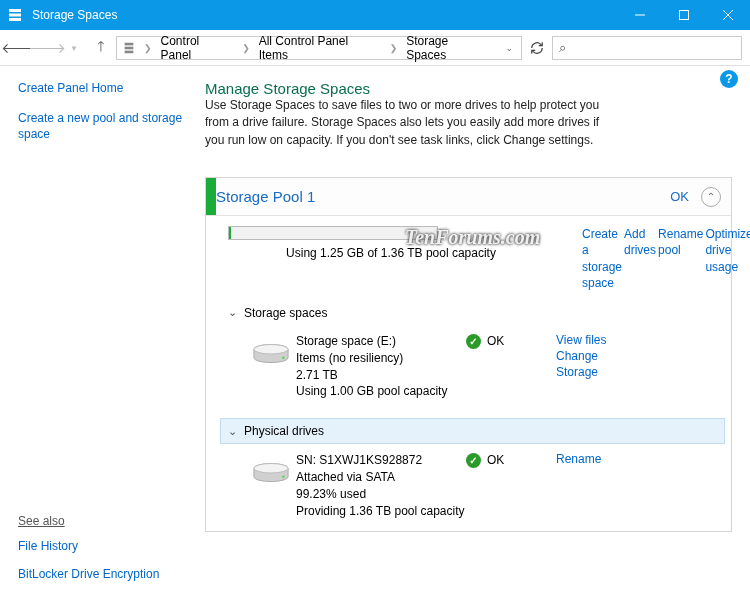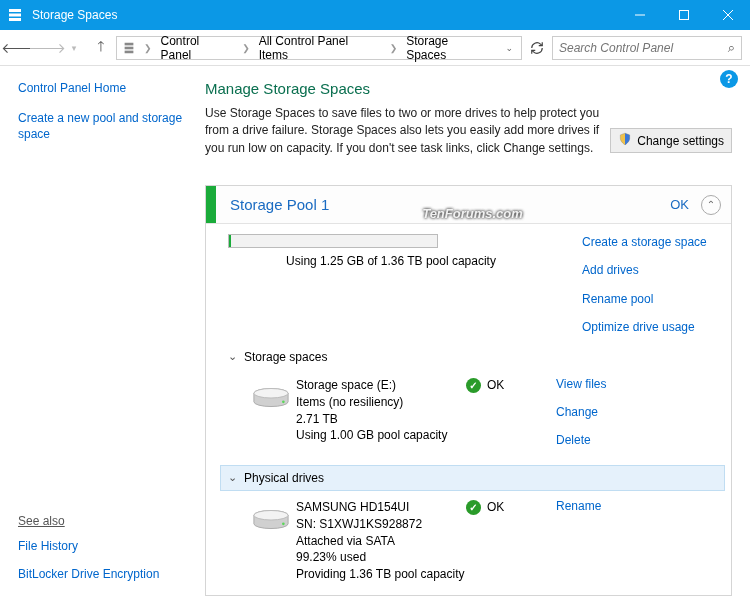--- a/index.html
+++ b/index.html
@@ -31,57 +31,57 @@
 
 .main { display: flex; height: calc(604px - 30px - 36px); }
 .sidebar { width: 195px; padding: 14px 10px 10px 18px; display: flex; flex-direction: column; }
 .sidebar a { color: #0066cc; text-decoration: none; display: block; margin-bottom: 14px; line-height: 1.35; }
 .sidebar .see-also-lbl { color: #555; margin-top: auto; margin-bottom: 10px; font-size: 12px; text-decoration: underline; }
 .sidebar .sa-link { margin-bottom: 12px; }
 
 .content { flex: 1; padding: 14px 18px 10px 10px; position: relative; }
 .help-icon { position: absolute; right: 12px; top: 4px; width: 18px; height: 18px; border-radius: 50%; background: #0b98e6; color: #fff; display: flex; align-items: center; justify-content: center; font-size: 12px; font-weight: bold; }
 
-h1.page-title { color: #0a6f4f; font-weight: 400; font-size: 15px; margin-bottom: 8px; }
+h1.page-title { color: #0a6f4f; font-weight: 400; font-size: 15px; margin-bottom: 0; }
 .page-desc { font-size: 12px; line-height: 1.45; color: #222; max-width: 400px; }
 
 .change-btn-wrap { position: absolute; right: 18px; top: 62px; }
 .change-btn { background: #efefef; border: 1px solid #c8c8c8; padding: 3px 7px; font-size: 12px; display: flex; align-items: center; gap: 5px; cursor: pointer; }
 
-.watermark { position: absolute; left: 50%; top: 140px; transform: translateX(-50%); font-family: Liberation Sans, sans-serif; font-size: 13px; font-style: italic; color: rgba(255,255,255,0.9); text-shadow: 0 0 3px #444, 0 0 3px #444; pointer-events: none; z-index: 50; font-weight: bold; }
+.watermark { position: absolute; left: 50%; top: 160px; transform: translateX(-50%); font-family: Liberation Serif, serif; font-size: 20px; font-style: italic; color: rgba(255,255,255,0.9); text-shadow: 0 0 3px #444, 0 0 3px #444; pointer-events: none; z-index: 50; font-weight: bold; }
 
 
 .pool { border: 1px solid #d5d5d5; margin-top: 28px; }
 .pool-header { display: flex; align-items: center; height: 38px; border-bottom: 1px solid #e3e3e3; background: #fdfdfd; }
 .pool-stripe { width: 10px; height: 100%; background: #1aab3a; }
-.pool-name { color: #1a6bc2; font-size: 15px; padding-left: 14px; flex: 1; }
+.pool-name { color: #1a6bc2; font-size: 15px; flex: 1; }
 .pool-ok { color: #1a6bc2; font-size: 13px; padding-right: 12px; }
 .collapse-circ { width: 20px; height: 20px; border: 1px solid #aaa; border-radius: 50%; display: flex; align-items: center; justify-content: center; margin-right: 10px; color: #666; font-size: 10px; }
 
 .pool-body { padding: 10px 14px 4px 22px; }
 .cap-row { display: flex; }
 .cap-left { flex: 1; text-align: center; }
 .cap-bar { width: 210px; height: 14px; border: 1px solid #bbb; background: #f2f2f2; margin-bottom: 6px; position: relative; }
 .cap-bar-fill { position: absolute; left: 0; top: 0; bottom: 0; width: 2px; background: #1aab3a; }
 .cap-text { font-size: 12px; }
-.cap-links { width: 135px; display: flex; flex-direction: column; gap: 12px; margin-left: 28px; }
+.cap-links { width: 135px; display: flex; gap: 2px; margin-left: 28px; }
 .cap-links a { color: #0066cc; text-decoration: none; font-size: 12px; line-height: 1.35; }
 
 .section-hdr { display: flex; align-items: center; padding: 5px 0; margin-top: 10px; }
 .section-hdr.sel { background: #e5f1fb; border: 1px solid #c0ddf2; margin-left: -8px; margin-right: -8px; padding-left: 7px; }
 .section-chev { width: 16px; color: #555; font-size: 11px; }
 .section-label { font-size: 12px; }
 
 .item-row { display: flex; padding: 8px 0 8px 18px; }
 .drive-icon { width: 50px; display: flex; align-items: flex-start; justify-content: center; padding-top: 10px; }
 .drive-svg { width: 38px; height: 22px; }
 .item-info { width: 170px; font-size: 12px; line-height: 1.4; }
 .item-status { width: 90px; display: flex; align-items: flex-start; gap: 6px; padding-top: 1px; }
 .ok-badge { width: 15px; height: 15px; border-radius: 50%; background: #2a9b2a; display: flex; align-items: center; justify-content: center; color: #fff; font-size: 10px; font-weight: bold; }
-.item-links { display: flex; flex-direction: column; gap: 14px; }
+.item-links { display: flex; flex-direction: column; gap: 2px; }
 .item-links a { color: #0066cc; text-decoration: none; font-size: 12px; }
 
 .shield svg { width: 14px; height: 14px; }
 </style>
 </head>
 <body>
 
 <div class="titlebar">
   <div class="icon">
     <svg width="16" height="16" viewBox="0 0 16 16">
@@ -135,49 +135,37 @@
   </div>
   <div class="refresh">
     <svg width="14" height="14" viewBox="0 0 24 24" fill="none" stroke="#444" stroke-width="2">
         <path d="M21 2v6h-6"></path>
         <path d="M3 12a9 9 0 0 1 15-6.7L21 8"></path>
         <path d="M3 22v-6h6"></path>
         <path d="M21 12a9 9 0 0 1-15 6.7L3 16"></path>
       </svg>
   </div>
   <div class="search-wrap">
-    <input class="search-input" placeholder="Search Control Panel" style="">
     <span class="search-icon">⌕</span>
   </div>
 </div>
 
 <div class="main">
   <div class="sidebar">
-    <a>Control Panel Home</a>
+    <a>Create Panel Home</a>
     <a>Create a new pool and storage space</a>
     <div class="see-also-lbl">See also</div>
     <a class="sa-link">File History</a>
     <a class="sa-link">BitLocker Drive Encryption</a>
   </div>
 
   <div class="content">
     <div class="help-icon">?</div>
     <h1 class="page-title">Manage Storage Spaces</h1>
     <p class="page-desc">Use Storage Spaces to save files to two or more drives to help protect you from a drive failure. Storage Spaces also lets you easily add more drives if you run low on capacity. If you don't see task links, click Change settings.</p>
-    <div class="change-btn-wrap">
-      <button class="change-btn">
-        <span class="shield">
-          <svg viewBox="0 0 24 24">
-              <path d="M12 2 L20 5 V11 C20 17 12 22 12 22 C12 22 4 17 4 11 V5 Z" fill="#f0c24b" stroke="#666" stroke-width="0.5"></path>
-              <path d="M12 2 L20 5 V11 C20 17 12 22 12 22 Z" fill="#3b78d8"></path>
-            </svg>
-        </span>
-        <span>Change settings</span>
-      </button>
-    </div>
 
     <div class="watermark">TenForums.com</div>
 
     <div class="pool">
       <div class="pool-header">
         <div class="pool-stripe"></div>
         <div class="pool-name">Storage Pool 1</div>
         <div class="pool-ok">OK</div>
         <div class="collapse-circ">
             <span>⌃</span>
@@ -220,40 +208,39 @@
             <div>2.71 TB</div>
             <div>Using 1.00 GB pool capacity</div>
           </div>
           <div class="item-status">
             <span class="ok-badge">✓</span>
             <span>OK</span>
           </div>
           <div class="item-links">
             <a>View files</a>
             <a>Change</a>
-            <a>Delete</a>
+            <a>Storage</a>
           </div>
         </div>
 
         <div class="section-hdr sel">
           <span class="section-chev">⌄</span>
           <span class="section-label">Physical drives</span>
         </div>
 
         <div class="item-row">
           <div class="drive-icon">
             <svg class="drive-svg" viewBox="0 0 40 22">
                 <ellipse cx="20" cy="6" rx="18" ry="5" fill="#e5e5e5" stroke="#aaa"></ellipse>
                 <path d="M2 6 V15 A18 5 0 0 0 38 15 V6" fill="#d0d0d0" stroke="#aaa"></path>
                 <ellipse cx="20" cy="6" rx="18" ry="5" fill="#f3f3f3" stroke="#bbb"></ellipse>
                 <circle cx="33" cy="15" r="1.4" fill="#5bd65b"></circle>
               </svg>
           </div>
           <div class="item-info">
-            <div>SAMSUNG HD154UI</div>
             <div>SN: S1XWJ1KS928872</div>
             <div>Attached via SATA</div>
             <div>99.23% used</div>
             <div>Providing 1.36 TB pool capacity</div>
           </div>
           <div class="item-status">
             <span class="ok-badge">✓</span>
             <span>OK</span>
           </div>
           <div class="item-links">

